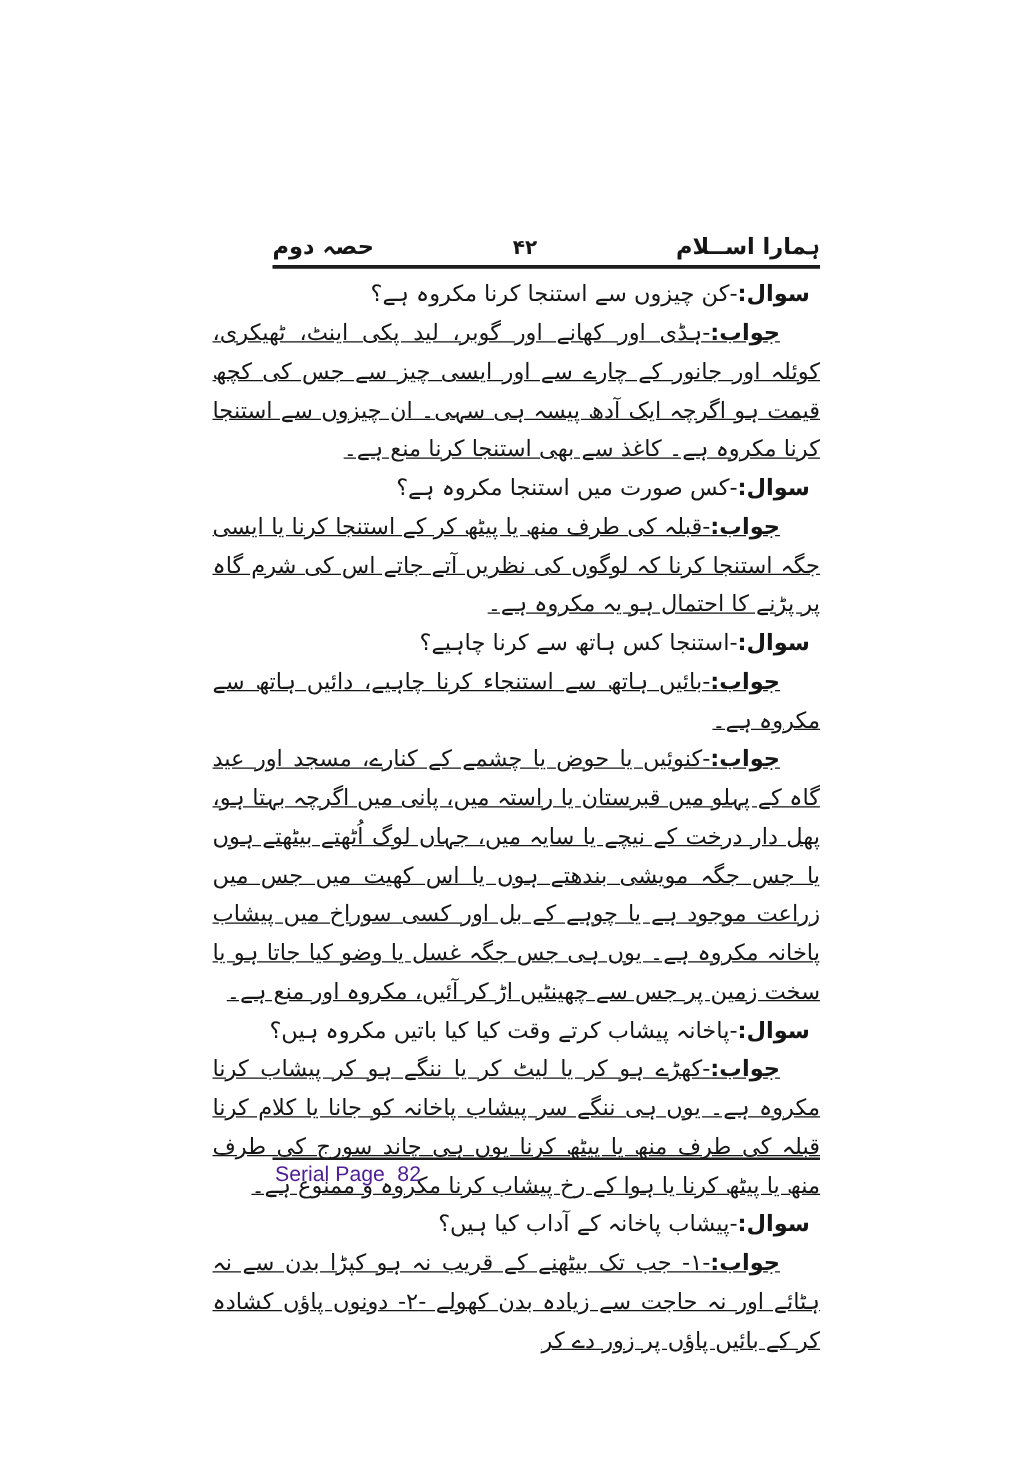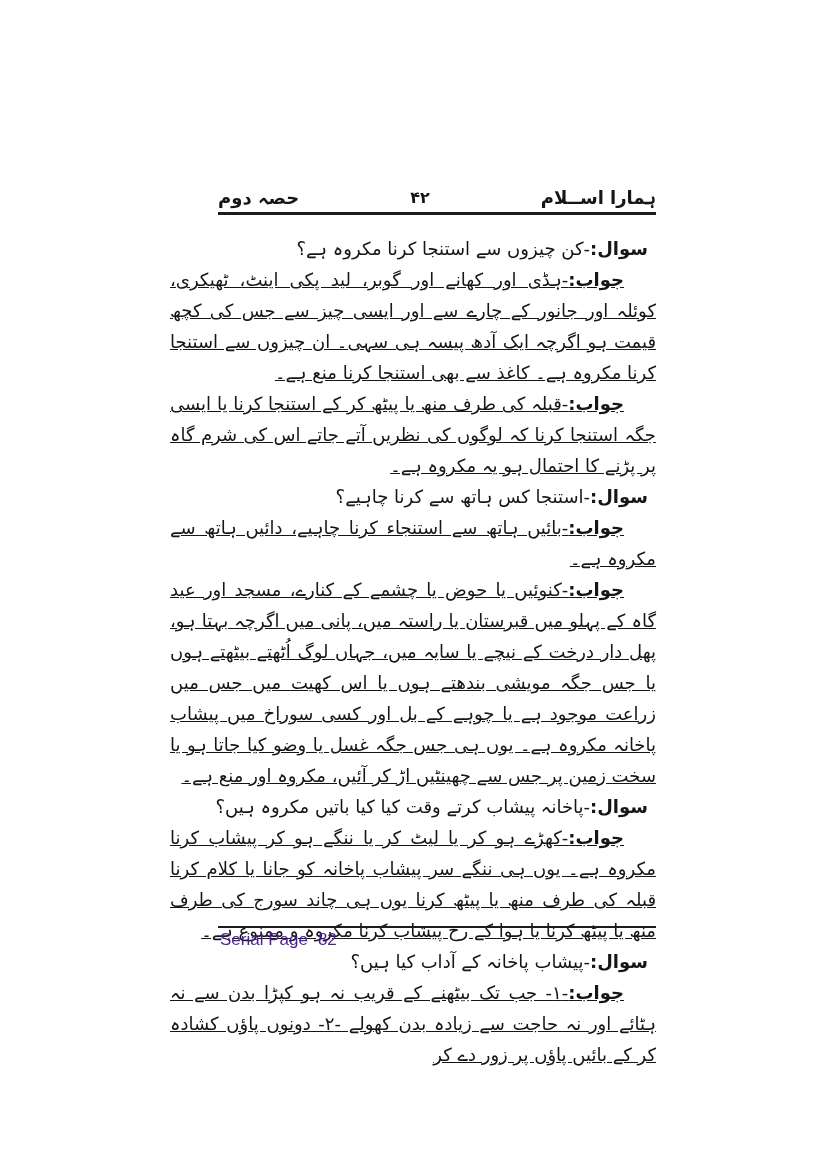--- a/index.html
+++ b/index.html
@@ -29,21 +29,21 @@
     font-size:18px;
     line-height:24px;
   }
   .page-header .h-center { font-size:16px; }
   .header-rule {
     width:438px;
     border-top:3px solid #1c1c1c;
     margin-top:2px;
   }
   .body-text {
-    margin-top:18px;
+    margin-top:5px;
     font-size:18px;
     line-height:31px;
     text-align:justify;
   }
   .qa { margin:0; }
   .qa.q { text-indent:8px; }
   .qa.a { text-indent:32px;text-decoration:underline; }
   .qa b { font-weight:bold; }
   .page-footer {
     position:absolute;
@@ -79,20 +79,21 @@
     </div>
 
     <div class="header-rule"></div>
 
     <div class="body-text">
 
       <p class="qa q"><b>سوال:</b><span>-کن چیزوں سے استنجا کرنا مکروہ ہے؟</span></p>
 
       <p class="qa a"><b>جواب:</b><span>-ہڈی اور کھانے اور گوبر، لید پکی اینٹ، ٹھیکری، کوئلہ اور جانور کے چارے سے اور ایسی چیز سے جس کی کچھ قیمت ہو اگرچہ ایک آدھ پیسہ ہی سہی۔ ان چیزوں سے استنجا کرنا مکروہ ہے۔ کاغذ سے بھی استنجا کرنا منع ہے۔</span></p>
 
+      <p class="qa q"><b>سوال:</b><span>-کس صورت میں استنجا مکروہ ہے؟</span></p>
 
       <p class="qa a"><b>جواب:</b><span>-قبلہ کی طرف منھ یا پیٹھ کر کے استنجا کرنا یا ایسی جگہ استنجا کرنا کہ لوگوں کی نظریں آتے جاتے اس کی شرم گاہ پر پڑنے کا احتمال ہو یہ مکروہ ہے۔</span></p>
 
       <p class="qa q"><b>سوال:</b><span>-استنجا کس ہاتھ سے کرنا چاہیے؟</span></p>
 
       <p class="qa a"><b>جواب:</b><span>-بائیں ہاتھ سے استنجاء کرنا چاہیے، دائیں ہاتھ سے مکروہ ہے۔</span></p>
 
 
       <p class="qa a"><b>جواب:</b><span>-کنوئیں یا حوض یا چشمے کے کنارے، مسجد اور عید گاہ کے پہلو میں قبرستان یا راستہ میں، پانی میں اگرچہ بہتا ہو، پھل دار درخت کے نیچے یا سایہ میں، جہاں لوگ اُٹھتے بیٹھتے ہوں یا جس جگہ مویشی بندھتے ہوں یا اس کھیت میں جس میں زراعت موجود ہے یا چوہے کے بل اور کسی سوراخ میں پیشاب پاخانہ مکروہ ہے۔ یوں ہی جس جگہ غسل یا وضو کیا جاتا ہو یا سخت زمین پر جس سے چھینٹیں اڑ کر آئیں، مکروہ اور منع ہے۔</span></p>
 

